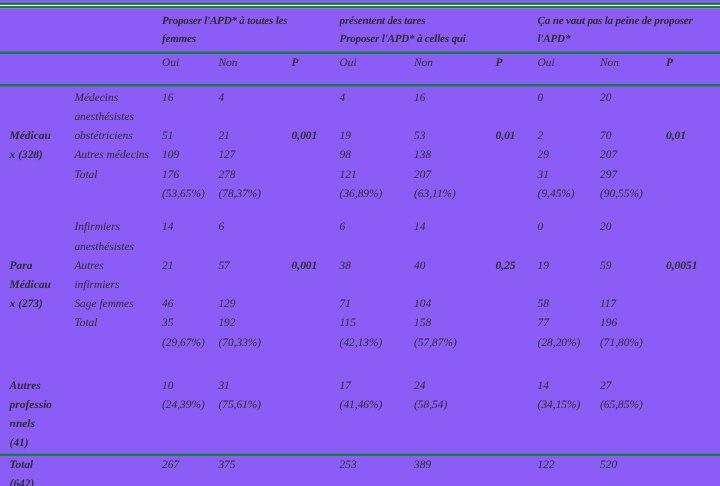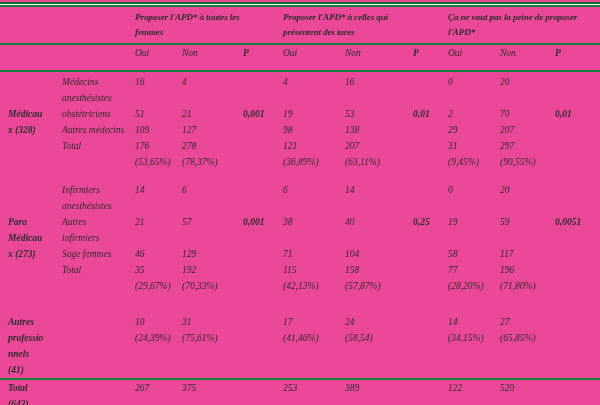--- a/index.html
+++ b/index.html
@@ -1,20 +1,20 @@
 <!DOCTYPE html>
 <html><head>
 <meta charset="utf-8">
 <style>
   html, body { margin: 0; padding: 0; background: #ffffff; }
   .page {
     position: relative;
     width: 600px;
     height: 405px;
-    background: #ec4899;
+    background: #8b5cf6;
     font-family: "Liberation Serif", "DejaVu Serif", serif;
     color: #2d2d2d;
     font-style: italic;
     box-sizing: border-box;
     padding-top: 2px;
     overflow: hidden;
   }
   
   .band {
     height: 5px;
@@ -58,22 +58,22 @@
   <div class="band"></div>
 
   <div class="tr header-row">
     <span class="td c-group"></span>
     <span class="td c-label"></span>
     <span class="th hc1">
       <span class="hline">Proposer l'APD* à toutes les</span>
       <span class="hline">femmes</span>
     </span>
     <span class="th hc2">
+      <span class="hline">présentent des tares</span>
       <span class="hline">Proposer l'APD* à celles qui</span>
-      <span class="hline">présentent des tares</span>
     </span>
     <span class="th hc3">
       <span class="hline">Ça ne vaut pas la peine de proposer</span>
       <span class="hline">l'APD*</span>
     </span>
   </div>
 
   <div class="rule"></div>
 
   <div class="tr sub-row">

